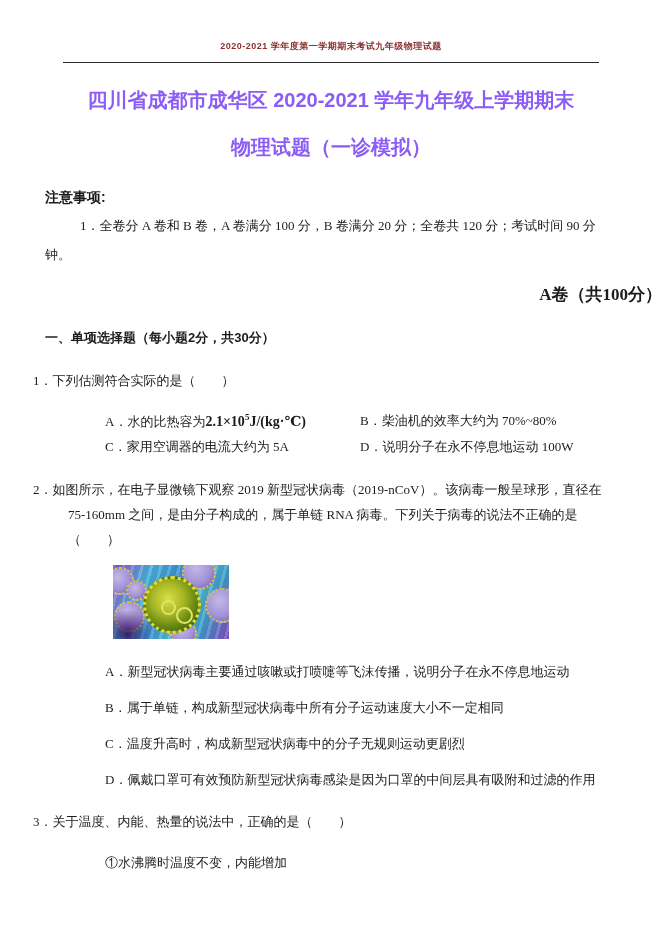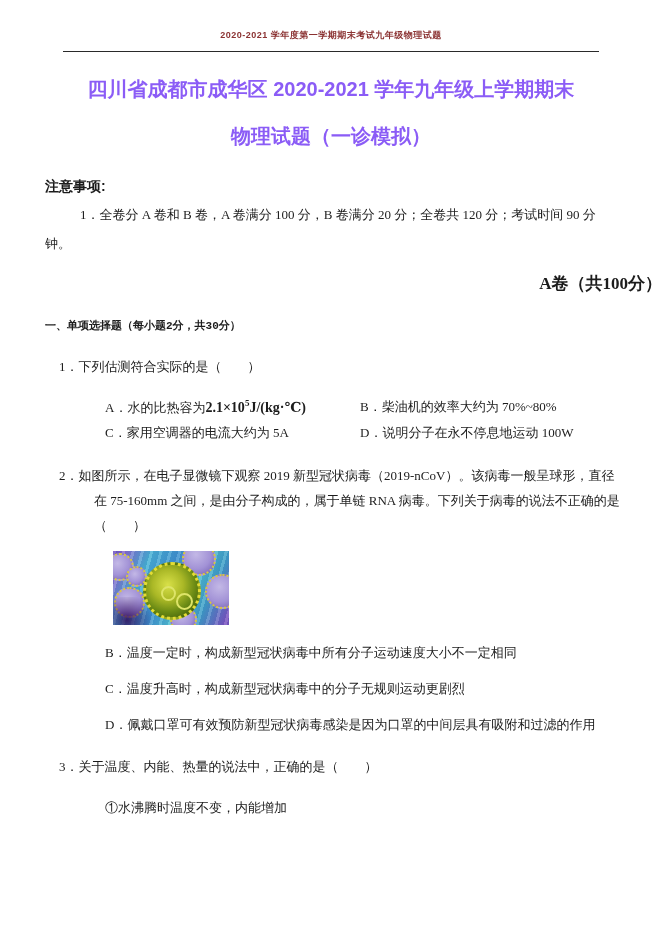--- a/index.html
+++ b/index.html
@@ -7,21 +7,21 @@
     position:relative;
     width:662px; height:936px;
     margin:0 auto;
     background:#ffffff;
     color:#1c1c1c;
     font-family:"Liberation Serif","DejaVu Serif",serif;
     box-sizing:border-box;
     overflow:hidden;
   }
   .running-header {
-    padding-top:29px;
+    padding-top:40px;
     text-align:center;
     font-size:9px;
     font-weight:bold;
     color:#8b3232;
     letter-spacing:0.5px;
     font-family:"Liberation Sans","DejaVu Sans",sans-serif;
   }
   .header-rule {
     margin:9px 63px 0 63px;
     border:0; height:0;
@@ -55,26 +55,26 @@
     font-weight:bold;
   }
   .heading-part1 {
     margin:22px 0 0 0;
     text-align:center;
     font-size:14px;
     font-weight:bold;
   }
   .heading-section {
     margin:23px 45px 0 45px;
-    font-size:11px;
-    font-weight:bold;
-    font-family:Liberation Mono, monospace;
+    font-size:13px;
+    font-weight:bold;
+    font-family:Liberation Sans, sans-serif;
   }
   .q-stem {
-    margin:21px 42px 0 59px;
+    margin:21px 42px 0 33px;
     font-size:13px;
     line-height:25px;
     padding-left:35px;
     text-indent:-35px;
   }
   .options-grid {
     display:grid;
     grid-template-columns:255px 1fr;
     row-gap:7px;
     margin:19px 42px 0 105px;
@@ -186,22 +186,25 @@
     <div class="v-sat s4"></div>
     <div class="v-sat s5"></div>
     <div class="v-sat s6"></div>
     <div class="v-main">
       <div class="v-ring r1"></div>
       <div class="v-ring r2"></div>
     </div>
     <div class="shade"></div>
   </div>
 
+  <div class="opt-line first">
+    <span>A．</span><span>新型冠状病毒主要通过咳嗽或打喷嚏等飞沫传播，说明分子在永不停息地运动</span>
+  </div>
   <div class="opt-line">
-    <span>B．</span><span>温度一定时，构成新型冠状病毒中所有分子运动速度大小不一定相同</span>
+    <span>B．</span><span>属于单链，构成新型冠状病毒中所有分子运动速度大小不一定相同</span>
   </div>
   <div class="opt-line">
     <span>C．</span><span>温度升高时，构成新型冠状病毒中的分子无规则运动更剧烈</span>
   </div>
   <div class="opt-line">
     <span>D．</span><span>佩戴口罩可有效预防新型冠状病毒感染是因为口罩的中间层具有吸附和过滤的作用</span>
   </div>
 
   <div class="q-stem">3．关于温度、内能、热量的说法中，正确的是（　　）</div>
   <div class="statement">①水沸腾时温度不变，内能增加</div>

